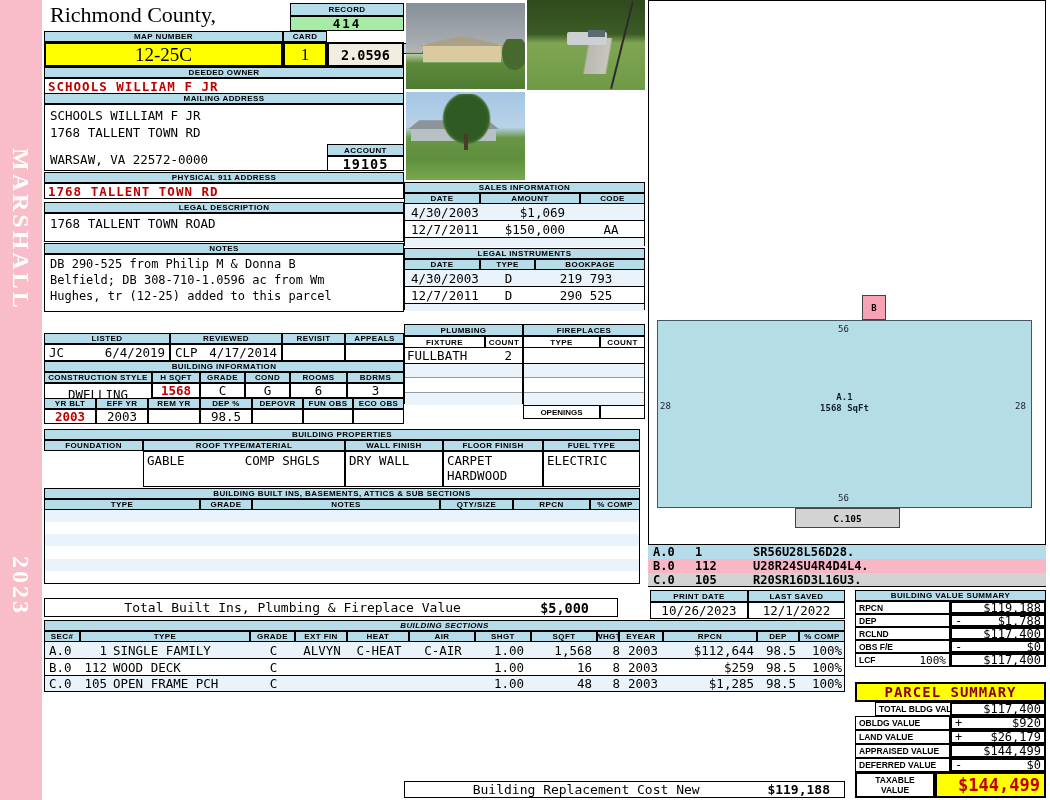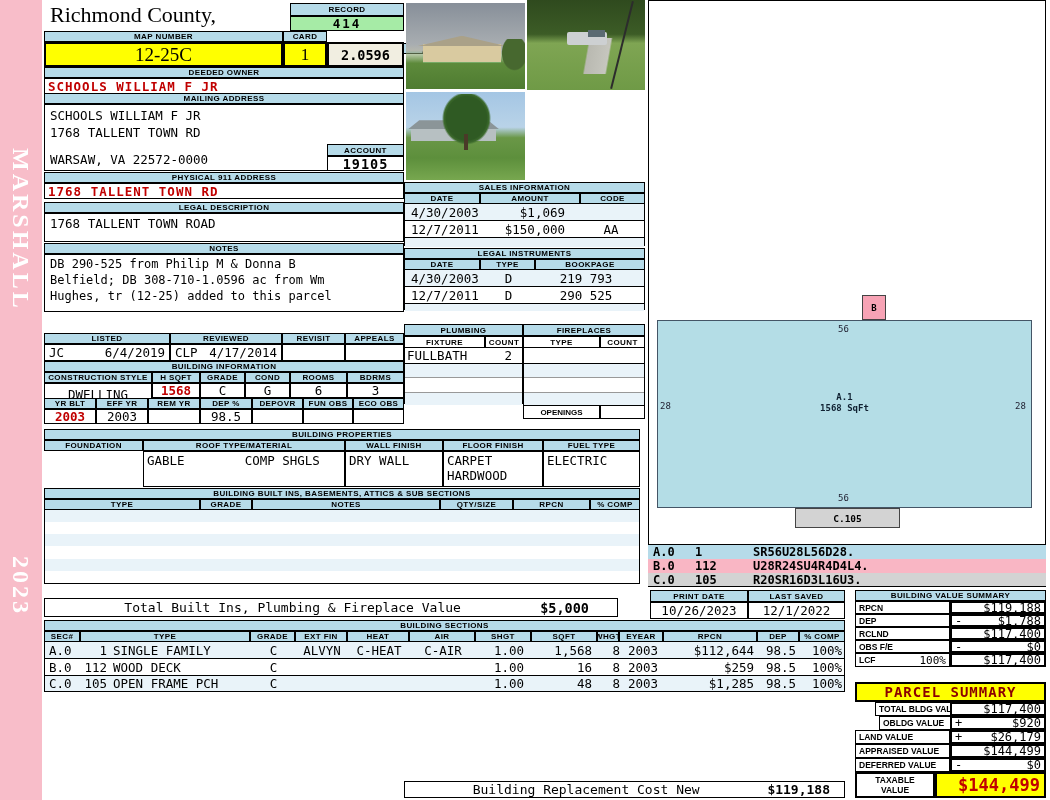--- a/index.html
+++ b/index.html
@@ -151,21 +151,21 @@
       <div style="height:13px;"></div>
     <div class="stripe" style="height:12px;"></div>
       <div style="height:13px;"></div>
   </div>
 
   <div class="cell" style="left:44px;top:598px;width:574px;height:19px;">
     <span style="flex:1;text-align:center;font-size:13px;">Total Built Ins, Plumbing &amp; Fireplace Value</span>
     <span style="font-weight:bold;font-size:13.5px;padding-right:28px;">$5,000</span>
   </div>
 
-  <div class="hdr" style="left:44px;top:620px;width:801px;height:11px;">BUILDING SECTIONS</div>
+  <div class="hdr" style="left:44px;top:620px;width:801px;height:11px;font-style:italic;">BUILDING SECTIONS</div>
   <div class="grid-row" style="left:44px;top:631px;width:801px;height:11px;grid-template-columns:36px 170px 45px 52px 62px 66px 56px 66px 22px 44px 94px 42px 46px;">
     <span class="hdr" style="position:static;height:11px;">SEC#</span>
     <span class="hdr" style="position:static;height:11px;">TYPE</span>
     <span class="hdr" style="position:static;height:11px;">GRADE</span>
     <span class="hdr" style="position:static;height:11px;">EXT FIN</span>
     <span class="hdr" style="position:static;height:11px;">HEAT</span>
     <span class="hdr" style="position:static;height:11px;">AIR</span>
     <span class="hdr" style="position:static;height:11px;">SHGT</span>
     <span class="hdr" style="position:static;height:11px;">SQFT</span>
     <span class="hdr" style="position:static;height:11px;">WHGT</span>
@@ -364,21 +364,21 @@
       <span class="op"></span>
       <span class="amt">$117,400</span>
     </div>
 
   <div class="abs" style="left:855px;top:682px;width:191px;height:20px;background:#ffff00;border:2px solid #000;box-sizing:border-box;display:flex;align-items:center;justify-content:center;font:bold 14px 'DejaVu Sans Mono',monospace;color:#8b0000;letter-spacing:1px;">PARCEL SUMMARY</div>
   <div class="bvs-label" style="left:855px;top:702px;width:95px;height:14px;margin-left:20px;">TOTAL BLDG VALUE</div>
   <div class="bvs-val" style="left:950px;top:702px;width:96px;height:14px;">
       <span class="op"></span>
       <span class="amt">$117,400</span>
     </div>
-  <div class="bvs-label" style="left:855px;top:716px;width:95px;height:14px;margin-left:24px;">OBLDG VALUE</div>
+  <div class="bvs-label" style="left:855px;top:716px;width:95px;height:14px;">OBLDG VALUE</div>
   <div class="bvs-val" style="left:950px;top:716px;width:96px;height:14px;">
       <span class="op">+</span>
       <span class="amt">$920</span>
     </div>
   <div class="bvs-label" style="left:855px;top:730px;width:95px;height:14px;">LAND VALUE</div>
   <div class="bvs-val" style="left:950px;top:730px;width:96px;height:14px;">
       <span class="op">+</span>
       <span class="amt">$26,179</span>
     </div>
   <div class="bvs-label" style="left:855px;top:744px;width:95px;height:14px;">APPRAISED VALUE</div>

